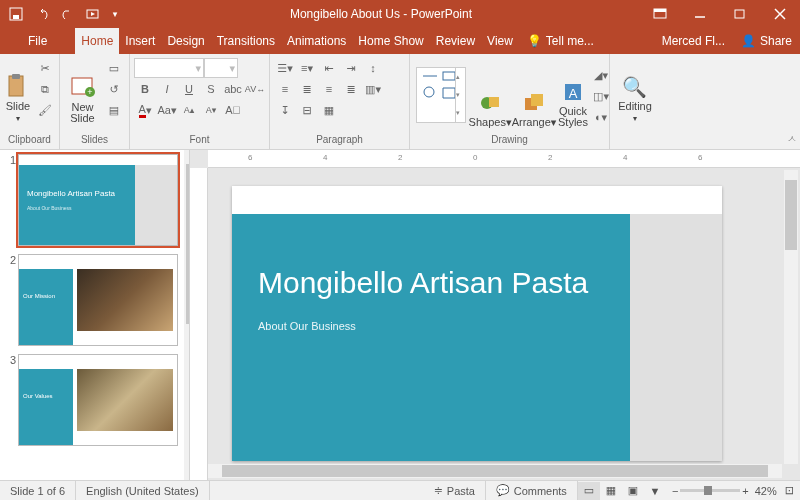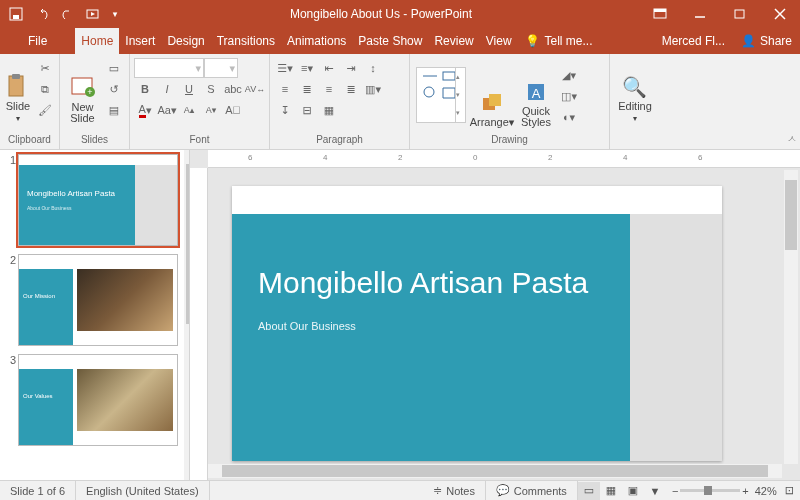--- a/index.html
+++ b/index.html
@@ -117,21 +117,21 @@
   </div>
 </div>
 
 <div class="menubar">
   <div class="tab file">File</div>
   <div class="tab active">Home</div>
   <div class="tab">Insert</div>
   <div class="tab">Design</div>
   <div class="tab">Transitions</div>
   <div class="tab">Animations</div>
-  <div class="tab">Paste Show</div>
+  <div class="tab">Home Show</div>
   <div class="tab">Review</div>
   <div class="tab">View</div>
   <div class="tellme">
       <span>💡</span>
       <span>Tell me...</span>
     </div>
   <div class="tabspace"></div>
   <div class="signin">Merced Fl...</div>
   <div class="share">
       <span>👤</span>
@@ -244,20 +244,29 @@
             <rect x="26" y="4" width="12" height="8" fill="none" stroke="#3b6fa0"></rect>
             <circle cx="12" cy="24" r="5" fill="none" stroke="#3b6fa0"></circle>
             <path d="M26 20l12 0 0 10-12 0z" fill="none" stroke="#3b6fa0"></path>
           </svg>
         <div style="position:absolute;right:0;top:0;bottom:0;width:10px;border-left:1px solid #ccc;display:flex;flex-direction:column;justify-content:space-around;font-size:7px;color:#888">
             <div>▴</div>
             <div>▾</div>
             <div>▾</div>
           </div>
       </div>
+      <div class="bigbtn" style="width:40px">
+          <div class="ic">
+            <svg width="22" height="22">
+              <circle cx="8" cy="11" r="6" fill="#5fa03a"></circle>
+              <rect x="10" y="5" width="10" height="10" fill="#e8b84a"></rect>
+            </svg>
+          </div>
+          <div class="lbl"><span>Shapes</span>▾</div>
+        </div>
       <div class="bigbtn" style="width:44px">
           <div class="ic">
             <svg width="22" height="22">
               <rect x="2" y="6" width="12" height="12" fill="#d88b3a"></rect>
               <rect x="8" y="2" width="12" height="12" fill="#e8b84a"></rect>
             </svg>
           </div>
           <div class="lbl"><span>Arrange</span>▾</div>
         </div>
       <div class="bigbtn" style="width:40px">
@@ -351,21 +360,21 @@
       </div>
   </div>
 </div>
 
 <div class="statusbar">
   <div class="sitem">Slide 1 of 6</div>
   <div class="sitem">English (United States)</div>
   <div class="spacer"></div>
   <div class="sitem">
       <span>≑</span>
-      <span>Notes</span>
+      <span>Pasta</span>
     </div>
   <div class="sitem">
       <span>💬</span>
       <span>Comments</span>
     </div>
   <div class="viewbtn" style="background:#ddd">▭</div>
   <div class="viewbtn">▦</div>
   <div class="viewbtn">▣</div>
   <div class="viewbtn">▼</div>
   <div class="zoom">

